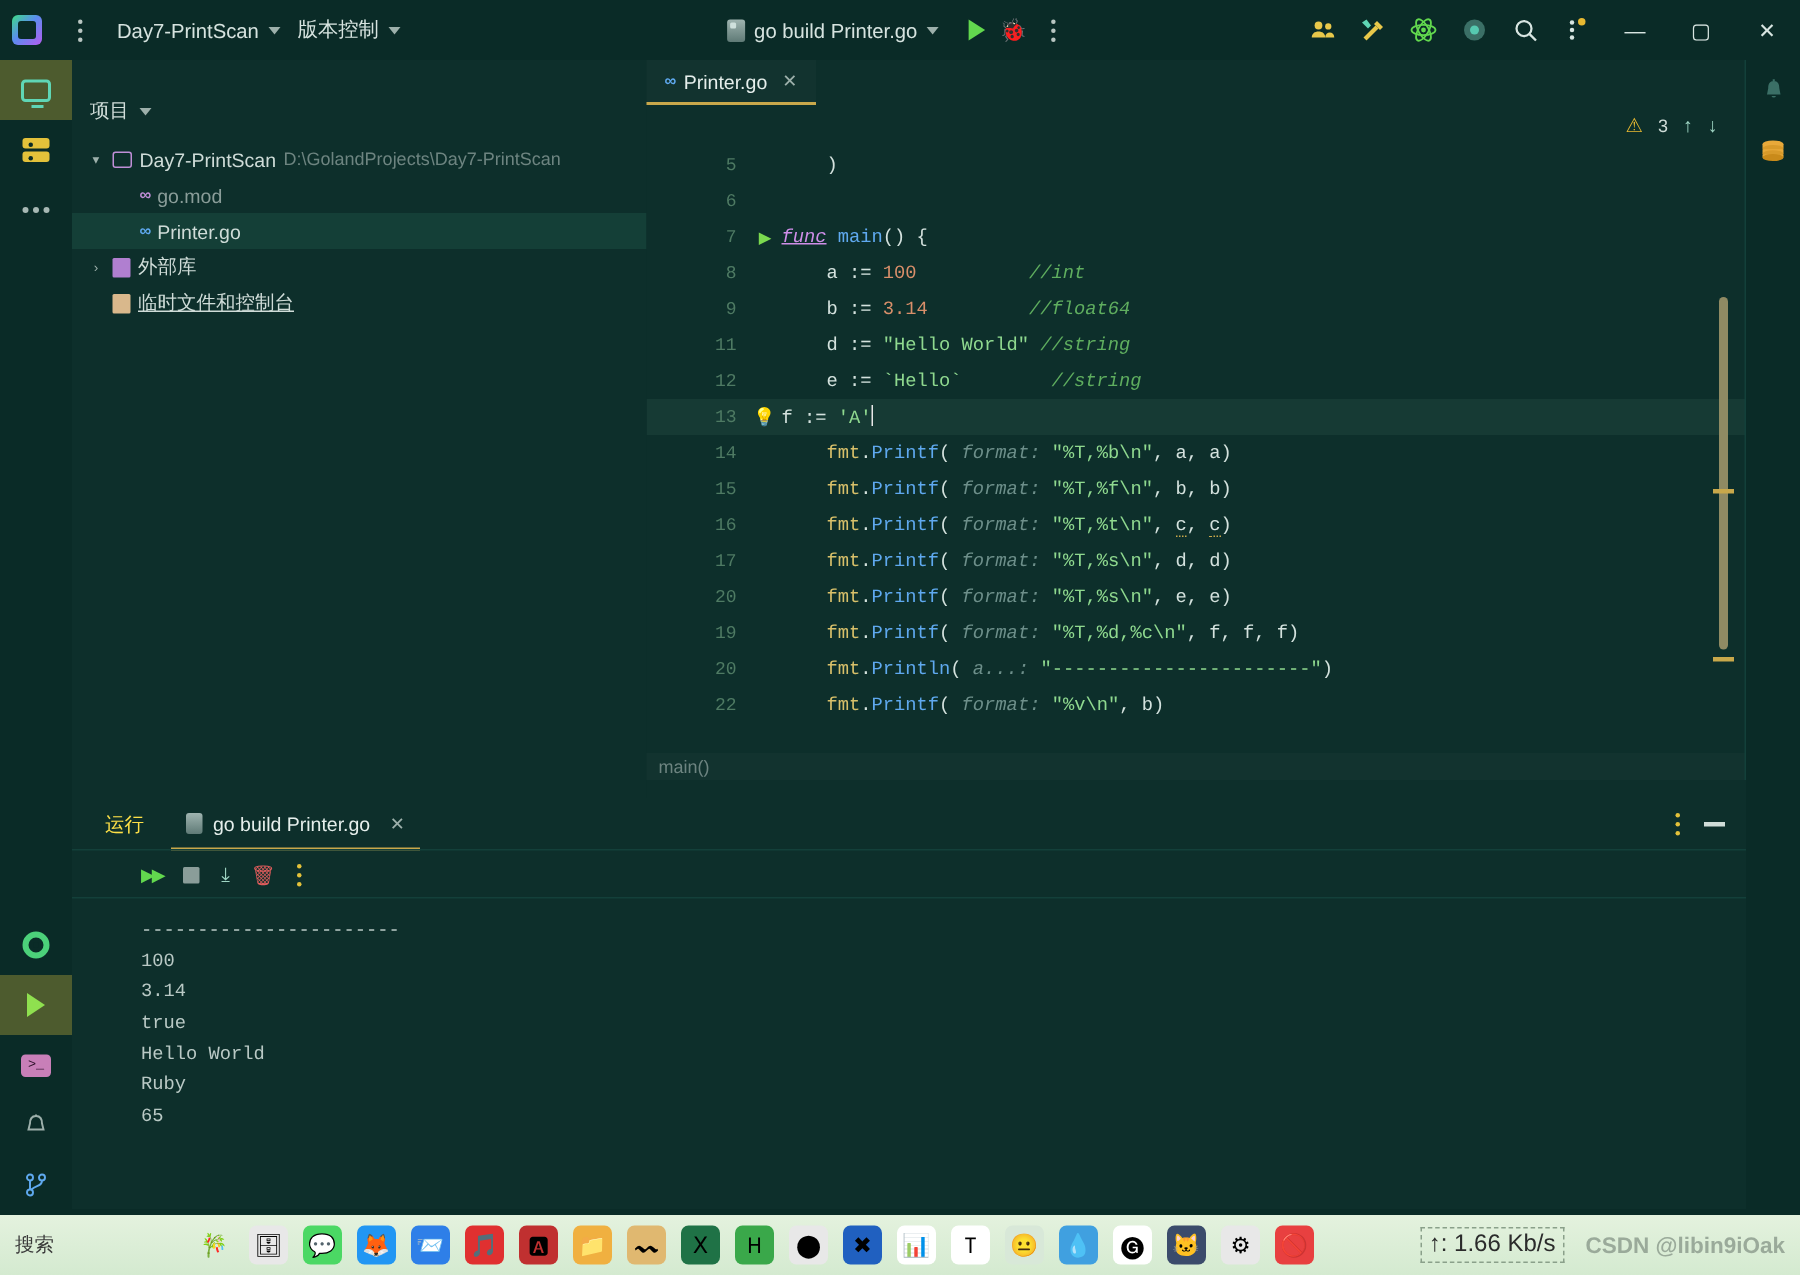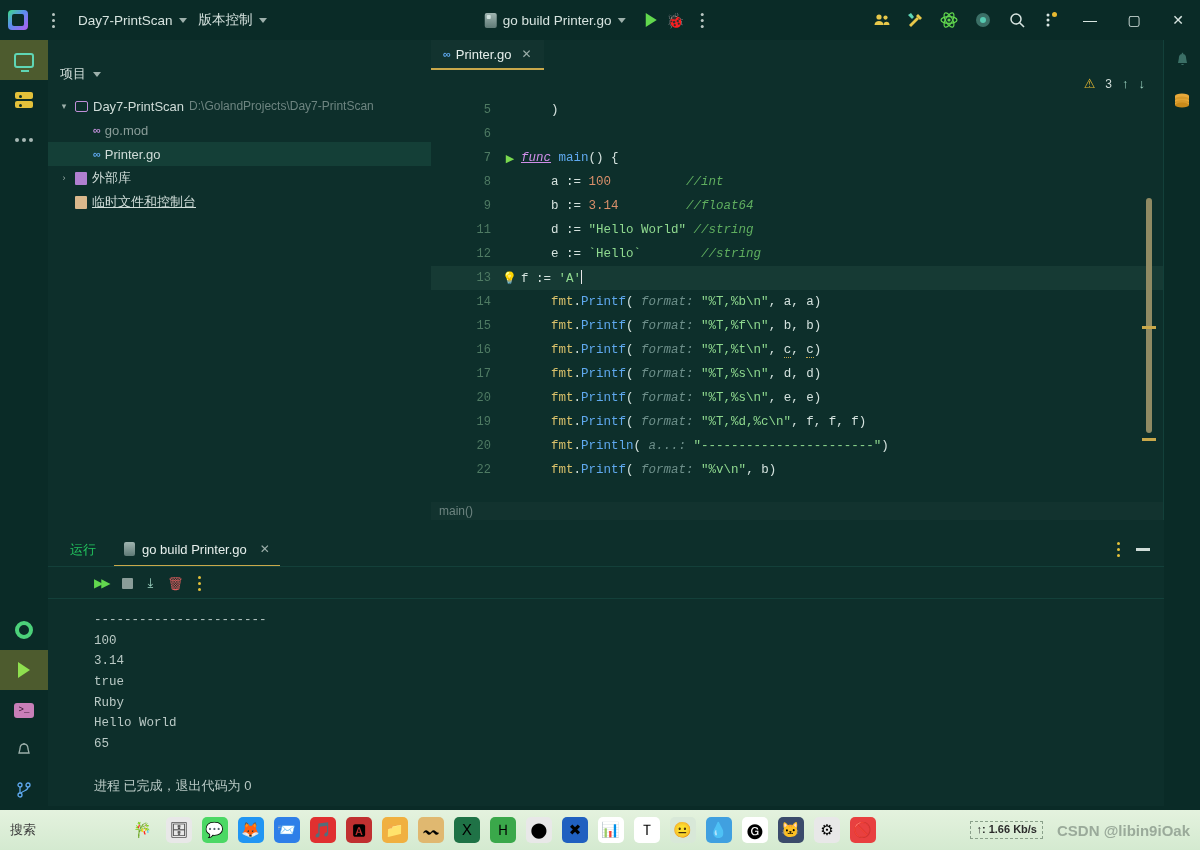--- a/index.html
+++ b/index.html
@@ -143,21 +143,21 @@
   .vmark { position: absolute; right: 44px; width: 14px; height: 3px; background: #c8a84b; }
 
   .right-strip { position: absolute; right: 0; top: 40px; width: 36px; height: 770px; background: #0a2b27; }
   .rs-ico { width: 36px; height: 40px; display: flex; align-items: center; justify-content: center; font-size: 15px; }
 
   .editor-right-edge { position: absolute; right: 36px; top: 40px; width: 1px; height: 480px; background: #13403a; }
 
   
   .runpanel { position: absolute; left: 48px; top: 532px; width: 1116px; height: 278px; background: #0d2f2b; }
   .rp-tabs { height: 36px; display: flex; align-items: center; gap: 4px; padding-left: 8px; position: relative; }
-  .rp-label { color: #22c55e; font-size: 13px; padding: 0 14px; }
+  .rp-label { color: #fde047; font-size: 13px; padding: 0 14px; }
   .rp-tab {
     display: flex; align-items: center; gap: 7px; color: #e6efec; font-size: 13px;
     padding: 0 10px; height: 34px; border-bottom: 2px solid #c8a84b;
   }
   .rp-tab .x { color: #9db0ab; font-size: 12px; margin-left: 6px; }
   .rp-tab-ico { width: 11px; height: 14px; border-radius: 2px; background: linear-gradient(180deg,#9fb4b0,#5f7a76); }
   .rp-right { position: absolute; right: 14px; top: 10px; display: flex; align-items: center; gap: 16px; }
   .rp-vdots { display:flex;flex-direction:column;gap:3px;align-items:center;}
   .rp-vdots i { width:3px;height:3px;border-radius:50%;background:#e3c13a;display:block;}
   .minimize-bar { width: 14px; height: 3px; background: #cfdcd8; }
@@ -184,21 +184,21 @@
   
   .taskbar {
     position: absolute; left: 0; bottom: 0; width: 1200px; height: 40px;
     background: linear-gradient(180deg,#e4f2de,#d4ead0);
     display: flex; align-items: center;
   }
   .tb-search { color: #3a3a3a; font-size: 13px; padding-left: 10px; width: 130px; }
   .tb-icons { display: flex; align-items: center; gap: 10px; }
   .tbi { width: 26px; height: 26px; border-radius: 5px; display: flex; align-items: center; justify-content: center; font-size: 15px; }
   .tray { position: absolute; right: 10px; display: flex; align-items: center; gap: 14px; }
-  .netspeed { color: #2b2b2b; font-size: 11px; border: 1px dashed #8aa08a; padding: 1px 5px; line-height: 1.2; font-weight: bold; }
+  .netspeed { color: #2b2b2b; font-size: 16px; border: 1px dashed #8aa08a; padding: 1px 5px; line-height: 1.2; }
   .csdn { color: #9aaa9a; font-size: 15px; font-weight: bold; }
 
   .os-bgbar { position: absolute; left: 0; bottom: 40px; width: 1200px; height: 4px; background: #0a2b27; }
 </style>
 </head>
 <body>
 
 <div id="app">
 
   <div class="titlebar">
@@ -532,25 +532,24 @@
           <i></i>
           <i></i>
         </span>
     </div>
 
     <div class="console" id="console-out">
         <div class="cline">-----------------------</div>
         <div class="cline">100</div>
         <div class="cline">3.14</div>
         <div class="cline">true</div>
+        <div class="cline">Hello World</div>
         <div class="cline">Ruby</div>
-        <div class="cline">Hello World</div>
         <div class="cline">65</div>
         <div class="cline">&nbsp;</div>
-        <div class="cline cn">进程 已完成，退出代码为 0</div>
       </div>
   </div>
   <div class="rp-divider"></div>
   <div class="rp-divider2"></div>
 
   <div class="os-bgbar"></div>
 
   <div class="taskbar">
     <span class="tb-search">搜索</span>
     <div class="tb-icons" id="taskbar-icons">

